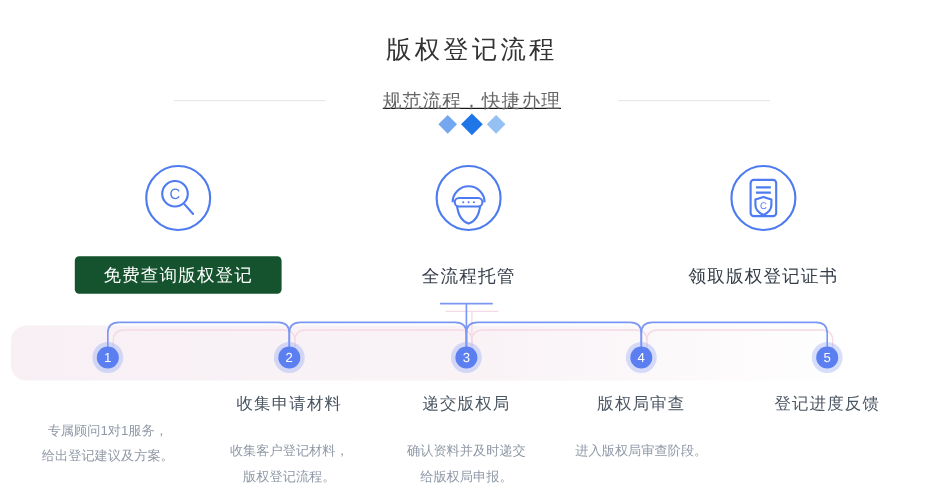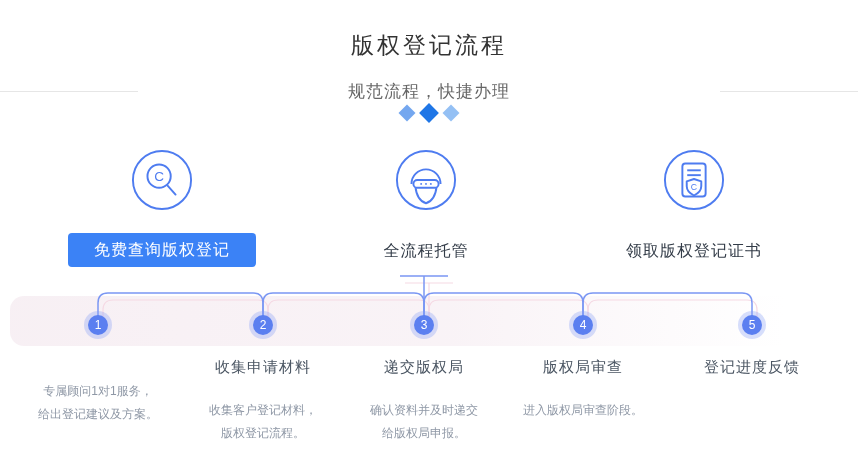--- a/index.html
+++ b/index.html
@@ -17,21 +17,21 @@
   
   .page-title{
     position:absolute;top:30px;left:0;width:100%;
     text-align:center;
     font-family:"Liberation Serif","DejaVu Serif",serif;
     font-size:23px;color:#333;
     letter-spacing:3px;
   }
   .subtitle-row{
     position:absolute;top:80px;left:0;width:100%;
-    display:flex;align-items:center;justify-content:space-between;
+    display:flex;align-items:center;justify-content:center;text-decoration:underline;
   }
   .subtitle-line{width:138px;height:1px;background:#e6e6e6;}
   .subtitle-line.left{margin-right:52px;}
   .subtitle-line.right{margin-left:52px;}
   .subtitle-text{
     font-family:"Liberation Serif","DejaVu Serif",serif;
     font-size:17px;color:#666;letter-spacing:1px;
   }
   .diamond-row{
     position:absolute;top:106px;left:0;width:100%;
@@ -45,21 +45,21 @@
   
   .feature-icon{position:absolute;top:149px;width:62px;height:62px;}
   .feature-icon svg{display:block;}
   .icon-1{left:131px;}
   .icon-2{left:395px;}
   .icon-3{left:663px;}
 
   .cta-button{
     position:absolute;top:233px;left:68px;
     width:188px;height:34px;
-    background:#3b82f6;border:none;border-radius:4px;
+    background:#14532d;border:none;border-radius:4px;
     color:#fff;font-size:16px;letter-spacing:1px;
     font-family:"Liberation Sans","DejaVu Sans",sans-serif;
     cursor:pointer;
   }
   .feature-label{
     position:absolute;top:241px;width:200px;
     text-align:center;
     font-size:16px;color:#333c48;letter-spacing:1px;
   }
   .label-2{left:326px;}

